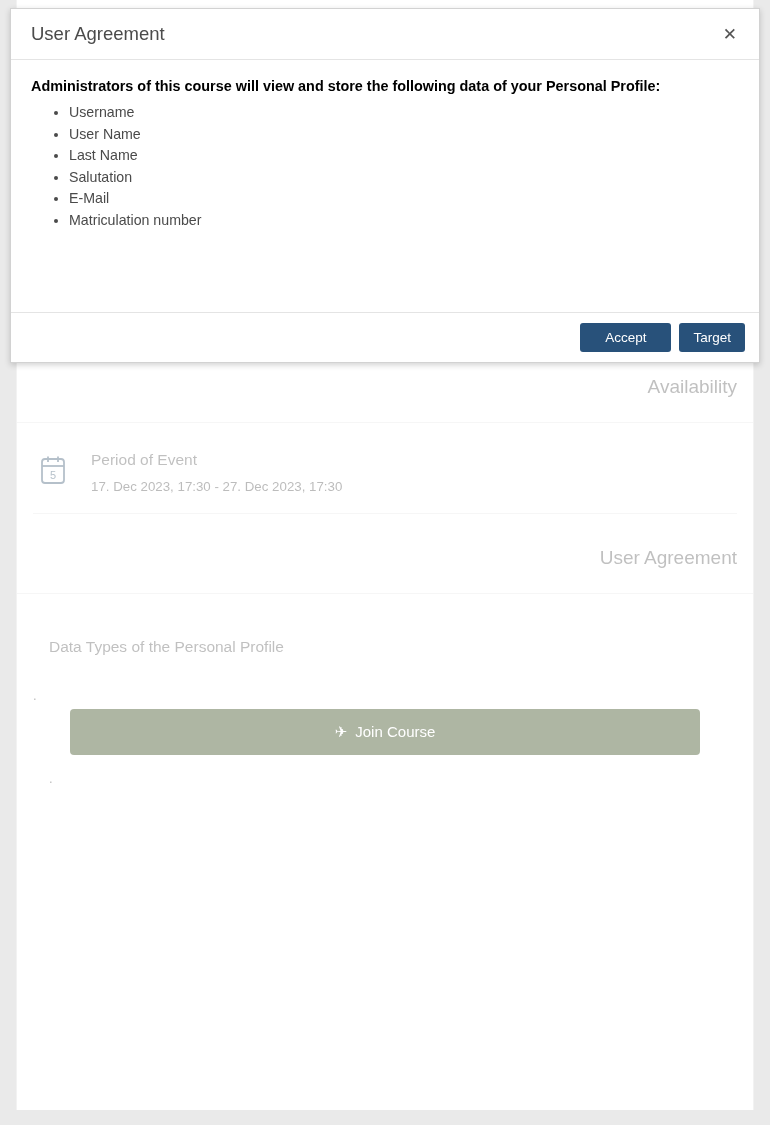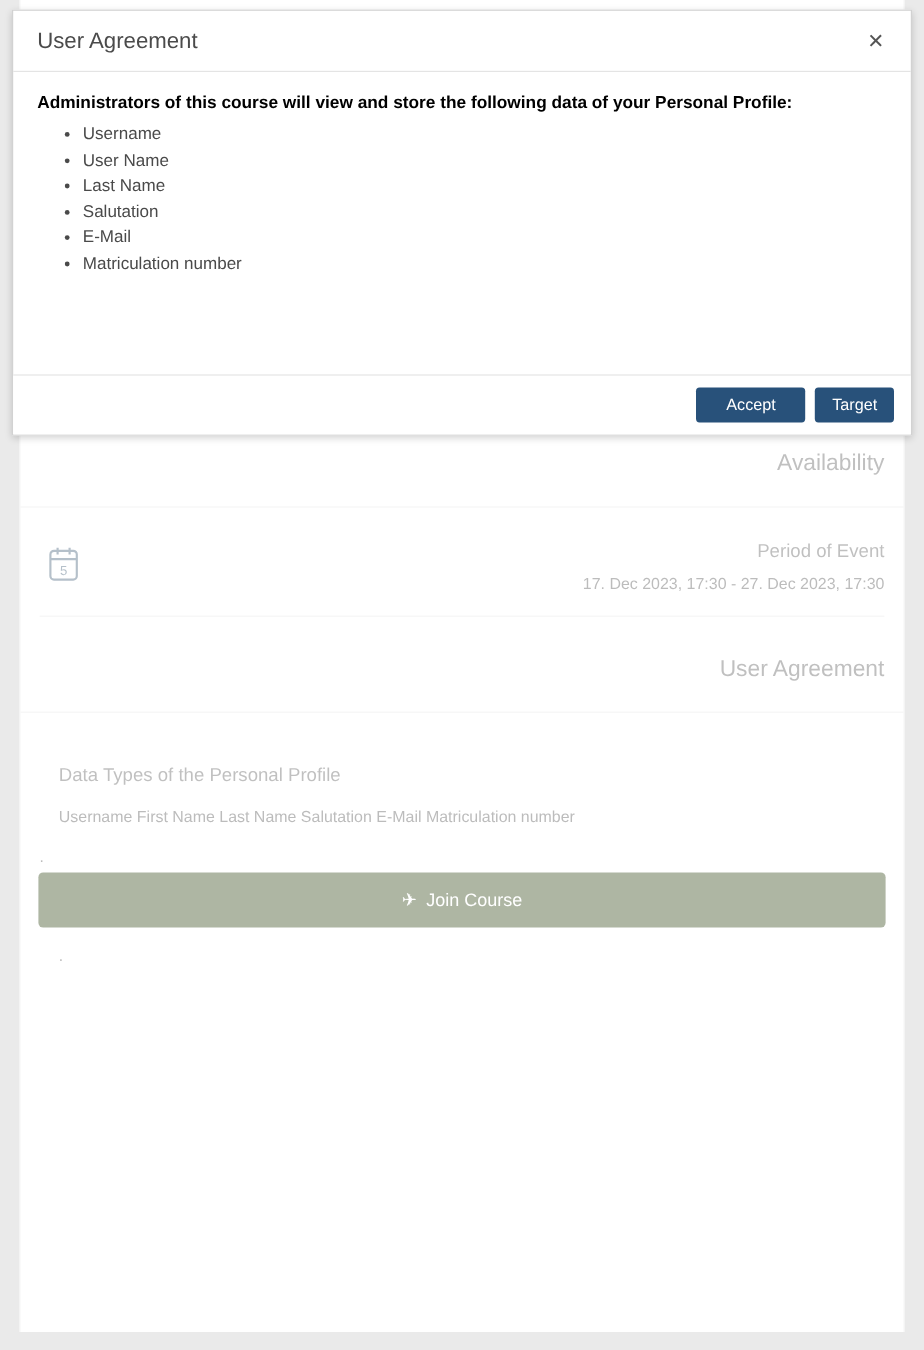--- a/index.html
+++ b/index.html
@@ -75,21 +75,21 @@
     gap: 18px;
     padding: 10px 16px 4px 16px;
   }
   .info-icon {
     width: 40px;
     flex: none;
     display: flex;
     justify-content: center;
     padding-top: 4px;
   }
-  .info-body { flex: 1; text-align: right; }
+  .info-body { flex: 1; }
   .info-title {
     font-size: 15.5px;
     color: #5b5b5b;
     margin-bottom: 9px;
   }
   .info-desc {
     font-size: 13.3px;
     line-height: 18.6px;
     color: #4f4f4f;
   }
@@ -126,21 +126,21 @@
     line-height: 18px;
   }
   .tiny-dot {
     font-size: 13px;
     color: #4f4f4f;
     padding: 16px 16px 0 16px;
   }
 
   .join-btn {
     display: block;
-    width: 706px;
+    width: 630px;
     margin: 6px auto 0 auto;
     background: #2b3f0f;
     color: #ffffff;
     border: none;
     border-radius: 4px;
     font-size: 15px;
     font-family: "Liberation Sans", sans-serif;
     padding: 14px 0;
     cursor: pointer;
     text-align: center;
@@ -342,21 +342,20 @@
       </div>
     </div>
 
     <div style="height:12px"></div>
     <div class="sep" style="margin-top:0"></div>
 
     <h2 class="section-head">User Agreement</h2>
     <div class="section-body">
       <div class="agreement-body">
         <div class="agreement-sub">Data Types of the Personal Profile</div>
-        <div class="agreement-list">Username First Name Last Name Salutation E-Mail Matriculation number</div>
       </div>
       <div class="tiny-dot">.</div>
       <button class="join-btn">
         <span class="plane">✈</span><span>Join Course</span>
       </button>
       <div class="tiny-dot" style="padding-left:32px">.</div>
     </div>
 
   </div>
 </div>

